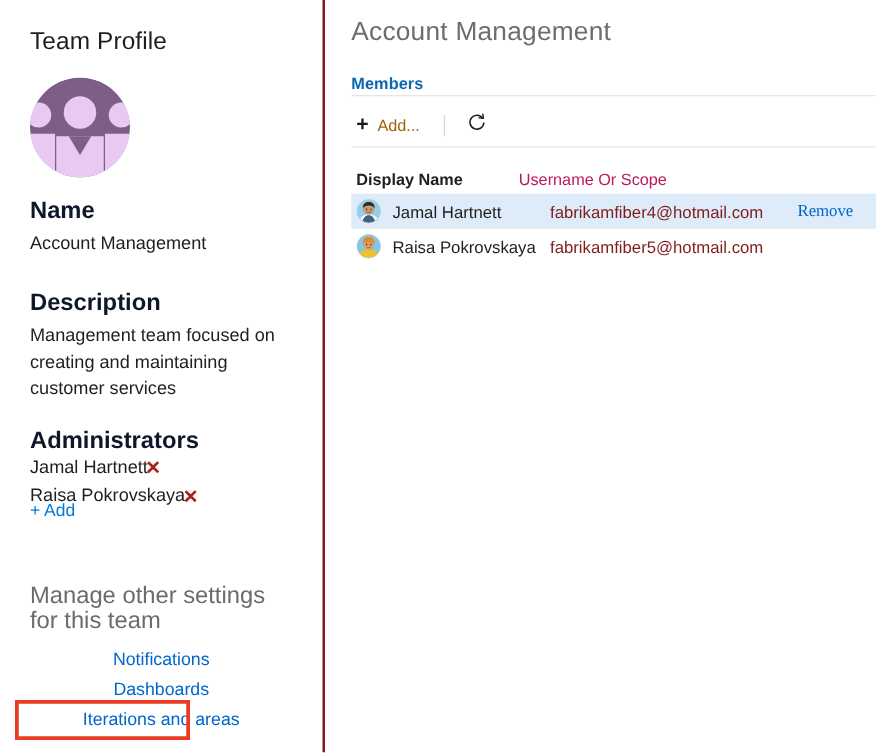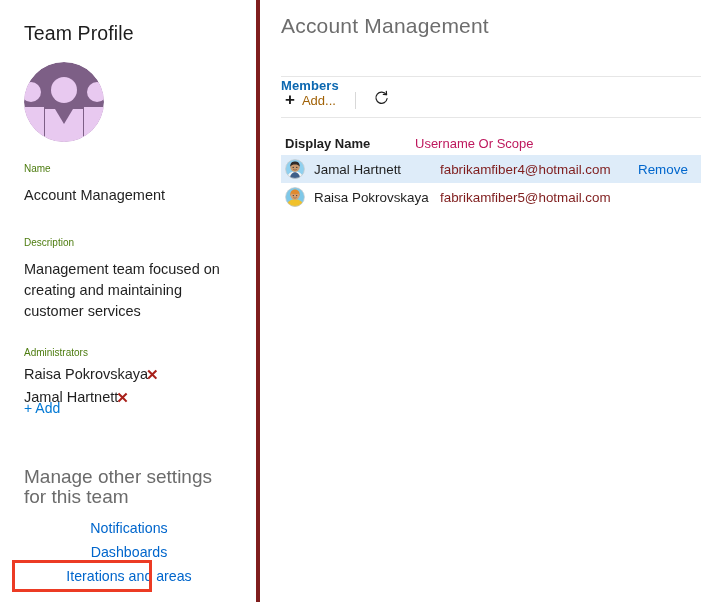--- a/index.html
+++ b/index.html
@@ -24,21 +24,21 @@
     height: 602px;
   }
 
   
   .left-panel {
     position: absolute;
     left: 0;
     top: 0;
     width: 260px;
     height: 602px;
-    border-right: 4px solid #7f1d1d;
+    border-right: 2px solid #7f1d1d;
     box-sizing: border-box;
     background: #ffffff;
   }
 
   .panel-title {
     position: absolute;
     left: 24px;
     top: 22px;
     font-size: 19.5px;
     font-weight: 400;
@@ -54,23 +54,23 @@
     width: 80px;
     height: 80px;
   }
 
   .left-field {
     position: absolute;
     left: 24px;
     width: 215px;
   }
   .field-label {
-    font-size: 10px;
-    color: #4d7c0f;
-    font-weight: 400;
+    font-size: 19px;
+    color: #0f172a;
+    font-weight: 700;
     line-height: 18px;
   }
   .field-value {
     font-size: 14.5px;
     color: #1f1f1f;
     line-height: 21px;
     margin-top: 7px;
   }
 
   #field-name      { top: 160px; }
@@ -161,21 +161,20 @@
     font-size: 21px;
     font-weight: 400;
     color: #6d6d6d;
     letter-spacing: 0.2px;
   }
 
   .pivot {
     position: absolute;
     left: 20px;
     top: 58px;
-    margin-top: 18px;
   }
   .pivot-item {
     font-size: 13px;
     font-weight: bold;
     color: #0b67b0;
     cursor: pointer;
     letter-spacing: 0.1px;
   }
 
   .rule {
@@ -292,20 +291,21 @@
   .cell-user {
     width: 198px;
     flex: none;
     font-size: 13.4px;
     color: #7f1d1d;
     white-space: nowrap;
   }
   .cell-action {
     width: 63px;
     flex: none;
+    font-family: Liberation Serif, serif;
   }
   .remove-link {
     font-size: 13.4px;
     color: #0066cc;
     cursor: pointer;
   }
   .hidden-action { visibility: hidden; }
 </style>
 </head>
 <body>
@@ -346,25 +346,25 @@
 
     <div class="left-field" id="field-desc">
       <div class="field-label">Description</div>
       <div class="field-value">Management team focused on creating and maintaining customer services</div>
     </div>
 
     <div class="left-field" id="field-admins">
       <div class="field-label">Administrators</div>
 
       <div class="admin-row">
+        <span class="admin-name">Jamal Hartnett</span><span class="remove-x">✕</span>
+      </div>
+
+      <div class="admin-row">
         <span class="admin-name">Raisa Pokrovskaya</span><span class="remove-x">✕</span>
-      </div>
-
-      <div class="admin-row">
-        <span class="admin-name">Jamal Hartnett</span><span class="remove-x">✕</span>
       </div>
     </div>
 
     <div class="add-link">+ Add</div>
 
     <div class="manage-note">Manage other settings for this team</div>
 
     <div class="nav-links">
       <a class="nav-link">Notifications</a>
       <a class="nav-link">Dashboards</a>

